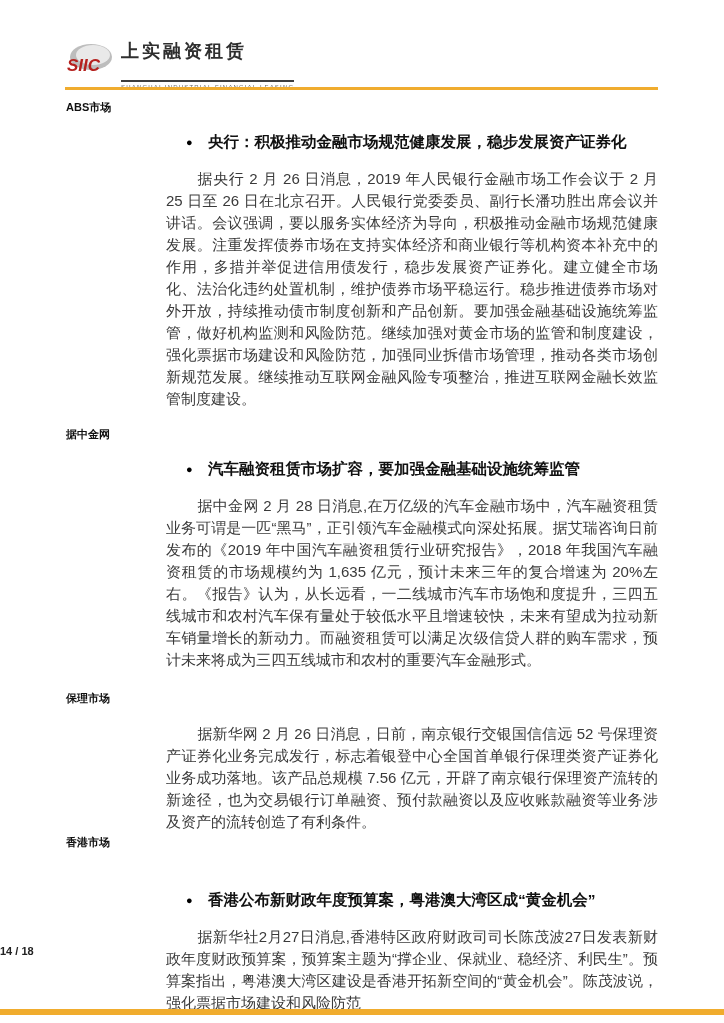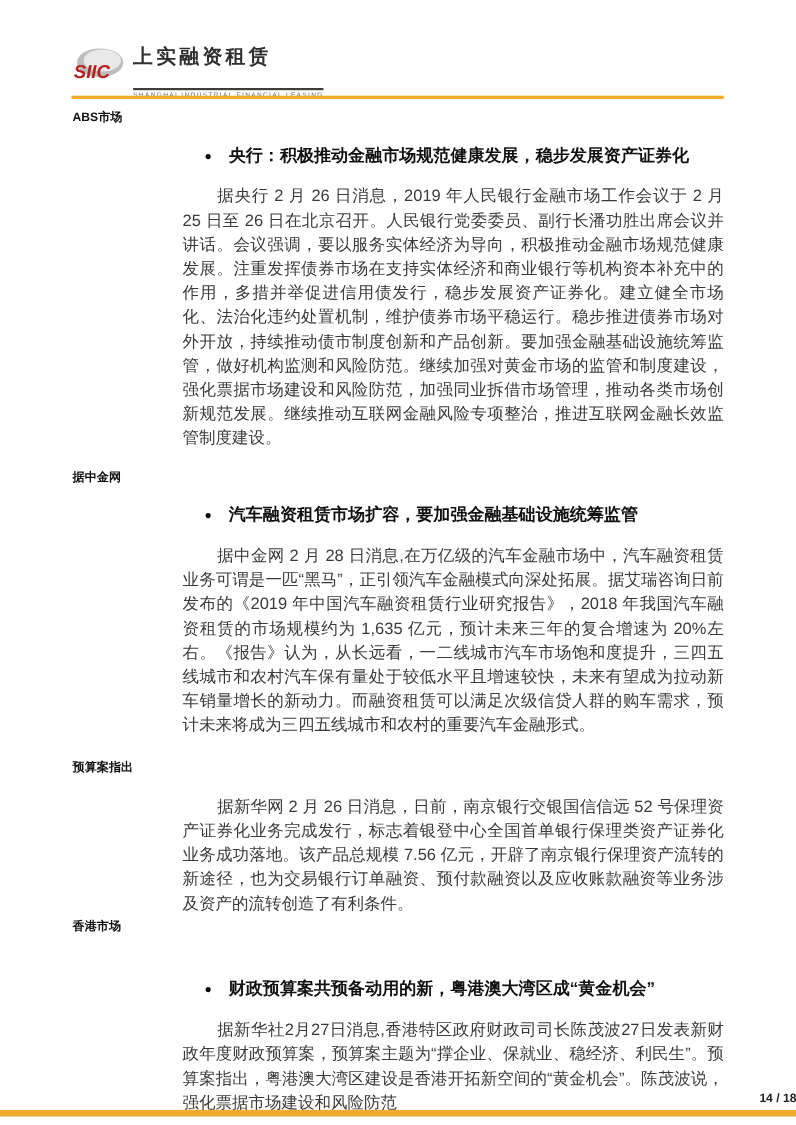--- a/index.html
+++ b/index.html
@@ -60,22 +60,22 @@
   .bullet{
     font-size:11px;margin-right:11px;position:relative;top:-1px;color:#000;
   }
   .body{
     margin:15px 66px 0 166px;
     font-size:15px;line-height:22px;color:var(--body-ink);
     text-align:justify;text-indent:2.1em;
   }
   
   .page-number{
-    position:absolute;top:993px;left:0;right:0;
-    text-align:right;font-size:11px;font-weight:bold;color:#222;
+    position:absolute;top:945px;left:0;right:0;
+    text-align:left;font-size:11px;font-weight:bold;color:#222;
   }
   .footer-bar{
     position:absolute;left:0;right:0;bottom:8px;height:6px;
     background:var(--accent);
   }
 </style>
 </head>
 <body>
 
 <div class="page">
@@ -113,34 +113,34 @@
   <div class="item">
     <div class="headline">
       <span class="bullet">●</span>
       <span class="headline-text">汽车融资租赁市场扩容，要加强金融基础设施统筹监管</span>
     </div>
     <p class="body">据中金网 2 月 28 日消息,在万亿级的汽车金融市场中，汽车融资租赁业务可谓是一匹“黑马”，正引领汽车金融模式向深处拓展。据艾瑞咨询日前发布的《2019 年中国汽车融资租赁行业研究报告》，2018 年我国汽车融资租赁的市场规模约为 1,635 亿元，预计未来三年的复合增速为 20%左右。《报告》认为，从长远看，一二线城市汽车市场饱和度提升，三四五线城市和农村汽车保有量处于较低水平且增速较快，未来有望成为拉动新车销量增长的新动力。而融资租赁可以满足次级信贷人群的购车需求，预计未来将成为三四五线城市和农村的重要汽车金融形式。</p>
   </div>
 </section>
 
   <section>
-    <h2 class="section-title">预算案指出</h2>
+    <h2 class="section-title">保理市场</h2>
 
   <div class="item">
     <p class="body">据新华网 2 月 26 日消息，日前，南京银行交银国信信远 52 号保理资产证券化业务完成发行，标志着银登中心全国首单银行保理类资产证券化业务成功落地。该产品总规模 7.56 亿元，开辟了南京银行保理资产流转的新途径，也为交易银行订单融资、预付款融资以及应收账款融资等业务涉及资产的流转创造了有利条件。</p>
   </div>
 </section>
 
   <section>
     <h2 class="section-title">香港市场</h2>
 
   <div class="item">
     <div class="headline">
       <span class="bullet">●</span>
-      <span class="headline-text">财政预算案共预备动用的新，粤港澳大湾区成“黄金机会”</span>
+      <span class="headline-text">香港公布新财政年度预算案，粤港澳大湾区成“黄金机会”</span>
     </div>
     <p class="body">据新华社2月27日消息,香港特区政府财政司司长陈茂波27日发表新财政年度财政预算案，预算案主题为“撑企业、保就业、稳经济、利民生”。预算案指出，粤港澳大湾区建设是香港开拓新空间的“黄金机会”。陈茂波说，强化票据市场建设和风险防范</p>
   </div>
 </section>
 </main>
 
   <div class="page-number">14 / 18</div>
   <div class="footer-bar"></div>
 </div>
 

